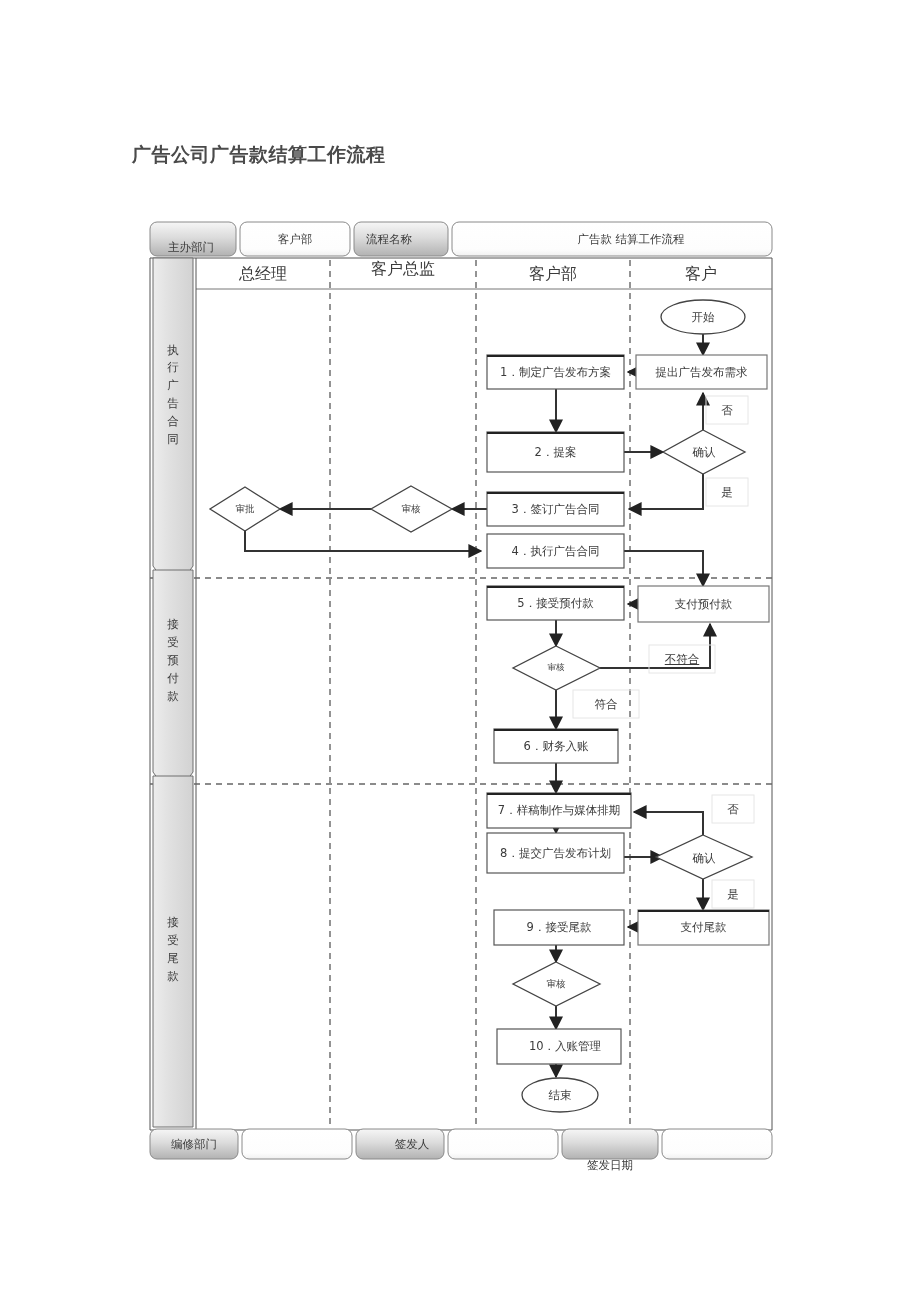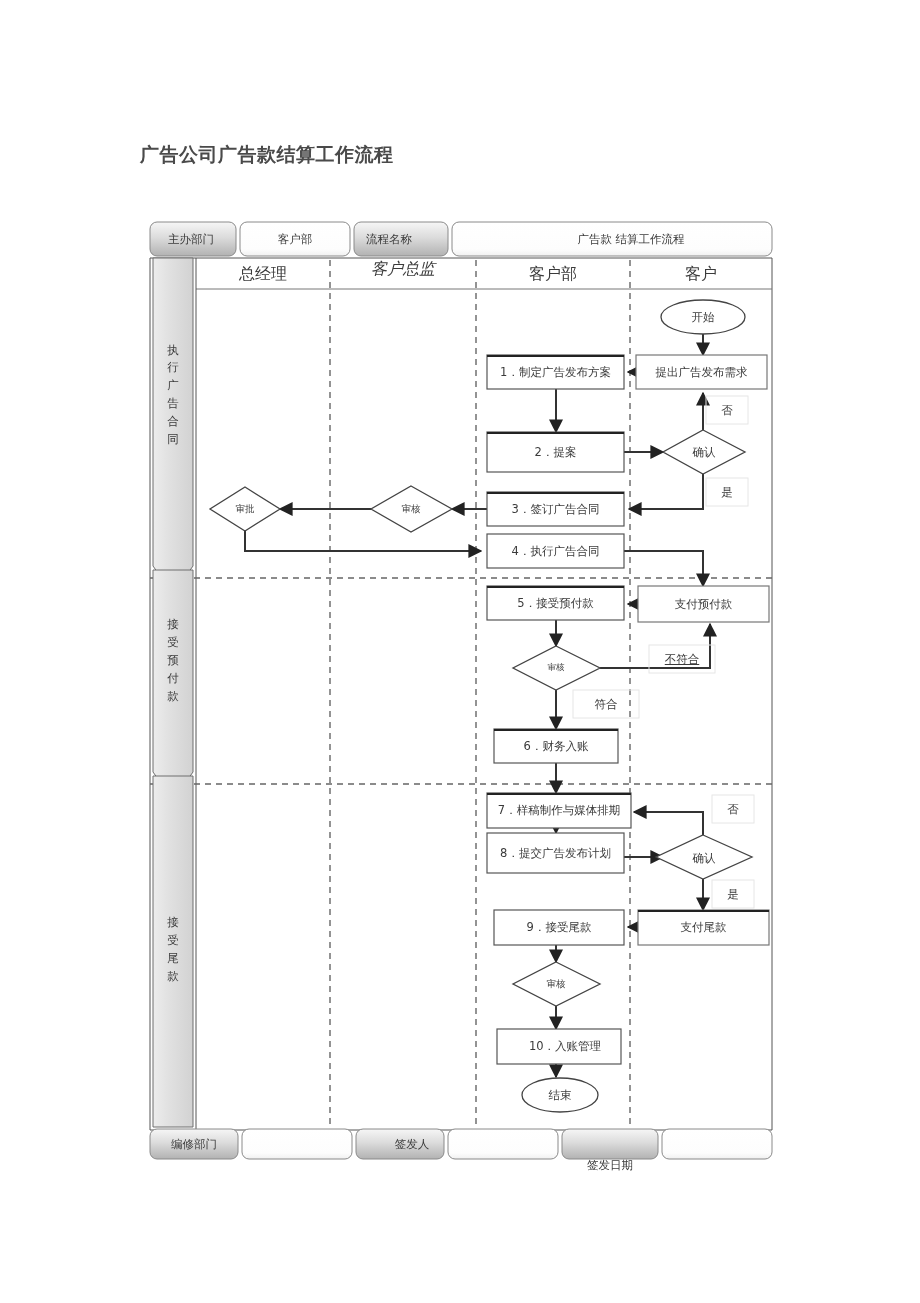--- a/index.html
+++ b/index.html
@@ -11,21 +11,21 @@
     width: 920px;
     height: 1303px;
     position: relative;
     font-family: "DejaVu Sans", "Liberation Sans", sans-serif;
     color: #3a3a3a;
     overflow: hidden;
   }
 
   #page-title {
     position: absolute;
-    left: 140px;
+    left: 132px;
     top: 142px;
     font-size: 19px;
     font-weight: 600;
     letter-spacing: 0.5px;
     color: #4a4a4a;
     white-space: nowrap;
   }
 
   #diagram {
     position: absolute;
@@ -267,37 +267,37 @@
   <g>
     <rect x="150" y="1129" width="88" height="30" rx="7" ry="7" fill="url(#pillGray)" stroke="#8a8a8a" stroke-width="1"></rect>
     <rect x="242" y="1129" width="110" height="30" rx="7" ry="7" fill="url(#pillWhite)" stroke="#8a8a8a" stroke-width="1"></rect>
     <rect x="356" y="1129" width="88" height="30" rx="7" ry="7" fill="url(#pillGray)" stroke="#8a8a8a" stroke-width="1"></rect>
     <rect x="448" y="1129" width="110" height="30" rx="7" ry="7" fill="url(#pillWhite)" stroke="#8a8a8a" stroke-width="1"></rect>
     <rect x="562" y="1129" width="96" height="30" rx="7" ry="7" fill="url(#pillGray)" stroke="#8a8a8a" stroke-width="1"></rect>
     <rect x="662" y="1129" width="110" height="30" rx="7" ry="7" fill="url(#pillWhite)" stroke="#8a8a8a" stroke-width="1"></rect>
   </g>
 </svg>
 
-<div class="center-wrap" style="left:150px;top:222px;width:82px;height:34px;">
+<div class="center-wrap" style="left:150px;top:230px;width:82px;height:34px;">
   <span class="htxt" style="position:static;">主办部门</span>
 </div>
 <div class="center-wrap" style="left:240px;top:222px;width:110px;height:34px;">
   <span class="htxt" style="position:static;">客户部</span>
 </div>
 <div class="center-wrap" style="left:354px;top:222px;width:70px;height:34px;">
   <span class="htxt" style="position:static;">流程名称</span>
 </div>
 <div class="center-wrap" style="left:452px;top:222px;width:320px;height:34px;margin-left:19px;">
   <span class="htxt" style="position:static;">广告款 结算工作流程</span>
 </div>
 
 <div class="center-wrap" style="left:196px;top:259px;width:134px;height:30px;">
   <span class="ctxt" style="position:static;">总经理</span>
 </div>
-<div class="center-wrap" style="left:330px;top:259px;width:146px;height:20px;font-style:italic;">
+<div class="center-wrap" style="left:330px;top:259px;width:146px;height:20px;">
   <span class="ctxt" style="position:static;">客户总监</span>
 </div>
 <div class="center-wrap" style="left:476px;top:259px;width:154px;height:30px;">
   <span class="ctxt" style="position:static;">客户部</span>
 </div>
 <div class="center-wrap" style="left:630px;top:259px;width:142px;height:30px;">
   <span class="ctxt" style="position:static;">客户</span>
 </div>
 
 <div class="vert-wrap" style="left:153px;top:330px;width:40px;height:130px;">

